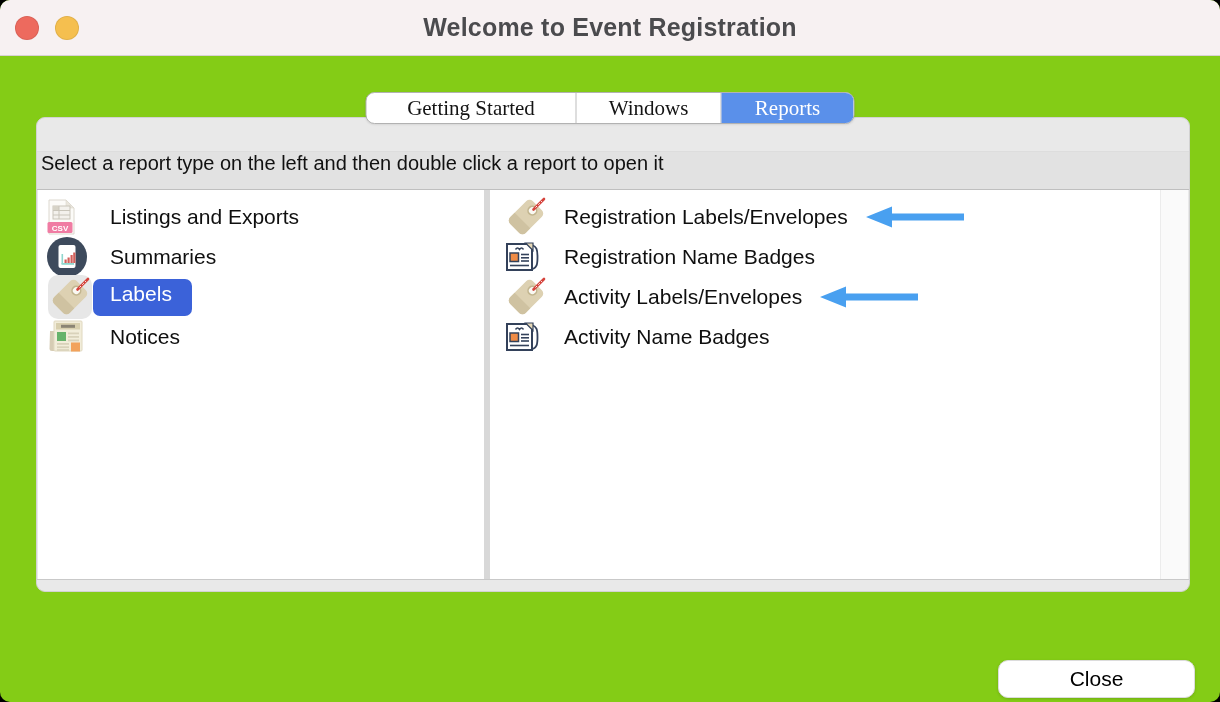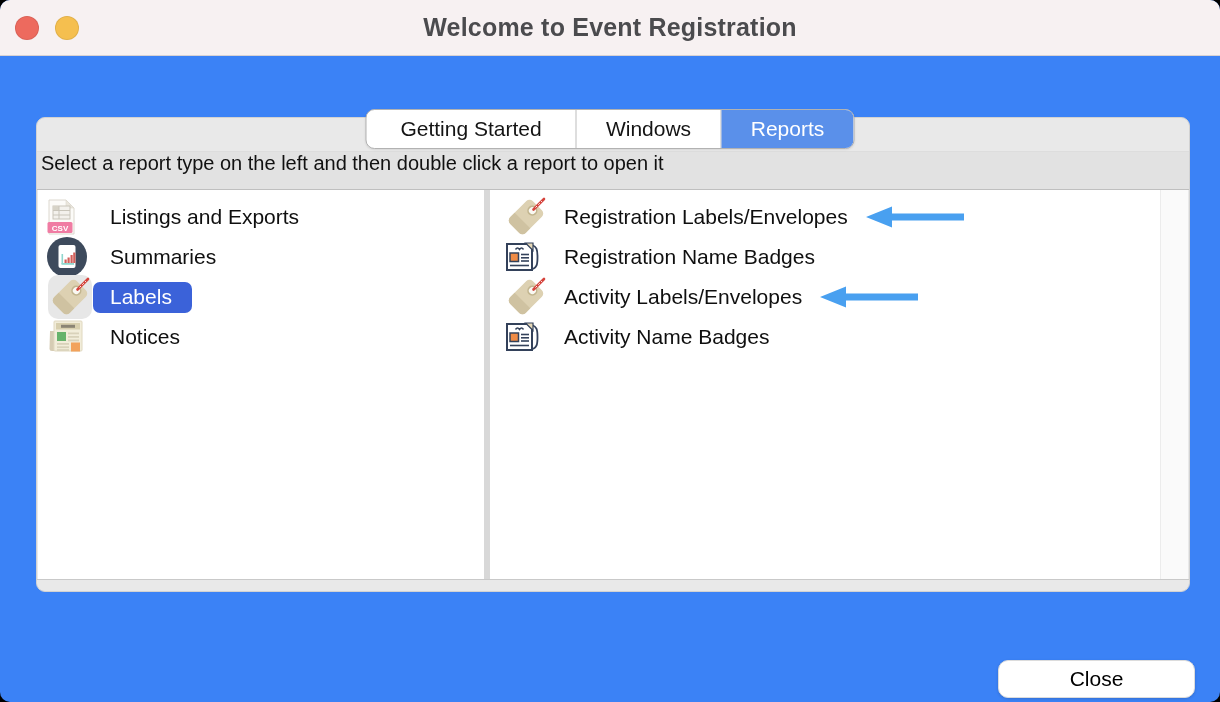--- a/index.html
+++ b/index.html
@@ -1,35 +1,35 @@
 <!DOCTYPE html>
 <html style="--tab-active: #5a90ea; --selection: #3b62d9; --arrow: #49a0f0; --traffic-red: #ed6a5e; --traffic-yellow: #f5bf4f;"><head>
 <meta charset="utf-8">
 <style>
   * { margin:0; padding:0; box-sizing:border-box; }
   html,body { background:#000; font-family:"Liberation Sans", sans-serif; }
   .window {
     position:relative; width:1220px; height:702px;
-    border-radius:10px; overflow:hidden; background:#3b82f6;
+    border-radius:10px; overflow:hidden; background:#84cc16;
   }
   
   .titlebar {
     height:56px; background:#f7f1f2; border-bottom:1px solid #d8d2d3;
     display:flex; align-items:center; justify-content:center; position:relative;
   }
   .title { font-size:25px; font-weight:bold; color:#4b4b4e; letter-spacing:0.2px; }
   .lights { position:absolute; left:15px; top:16px; display:flex; gap:16px; }
   .light { width:24px; height:24px; border-radius:50%; border:1px solid rgba(0,0,0,0.08); }
   .light.red { background:var(--traffic-red); }
   .light.yellow { background:var(--traffic-yellow); }
   
   .tabs {
-    position:absolute; left:50%; transform:translateX(-50%); top:109px; height:40px;
+    position:absolute; left:50%; transform:translateX(-50%); top:92px; height:32px;
     display:flex; border-radius:9px; overflow:hidden; background:#fff;
-    border:1px solid #b2b2b2; z-index:5; box-shadow:0 1px 2px rgba(0,0,0,0.08);
+    border:1px solid #b2b2b2; z-index:5; box-shadow:0 1px 2px rgba(0,0,0,0.08);font-family:Liberation Serif, serif;
   }
   .tab { display:flex; align-items:center; justify-content:center; font-size:21px; color:#141414; cursor:default; }
   .tab.t0 { width:209px; }
   .tab.t1 { width:146px; border-left:1px solid #bdbdbd; border-right:1px solid #bdbdbd; }
   .tab.t2 { width:132px; background:var(--tab-active); color:#fff; }
   
   .main-box {
     position:absolute; left:36px; top:117px; width:1154px; height:475px;
     background:#e9e9e9; border:1px solid #d2d2d2; border-radius:9px;
   }
@@ -50,21 +50,21 @@
   
   .row { height:40px; display:flex; align-items:center; }
   .pane-left .row { padding-left:8px; }
   .pane-right .row { padding-left:14px; }
   .icon-slot { width:48px; height:44px; display:flex; align-items:center; justify-content:flex-start; flex:none; }
   .pane-right .icon-slot { width:44px; }
   .icon-slot.icon-bg { width:44px; margin:0 2px; background:#e7e7e7; border-radius:10px; }
   .row-label { margin-left:16px; font-size:21px; color:#0f0f0f; white-space:nowrap; }
   .row-label.pill {
     margin-left:-1px; background:var(--selection); color:#fff;
-    border-radius:7px; padding:3px 20px 4px 17px;
+    border-radius:7px; padding:3px 20px 10px 17px;
   }
   .arrow { margin-left:16px; width:100px; height:24px; flex:none; }
   .arrow path { fill:var(--arrow); }
   
   .close-btn {
     position:absolute; left:998px; top:636px; width:197px; height:38px;
     background:#fff; border:1px solid #dcdcdc; border-radius:10px;
     box-shadow:0 1px 3px rgba(0,0,0,0.15);
     display:flex; align-items:center; justify-content:center;
     font-size:21px; color:#000; cursor:default;margin-top:24px;

